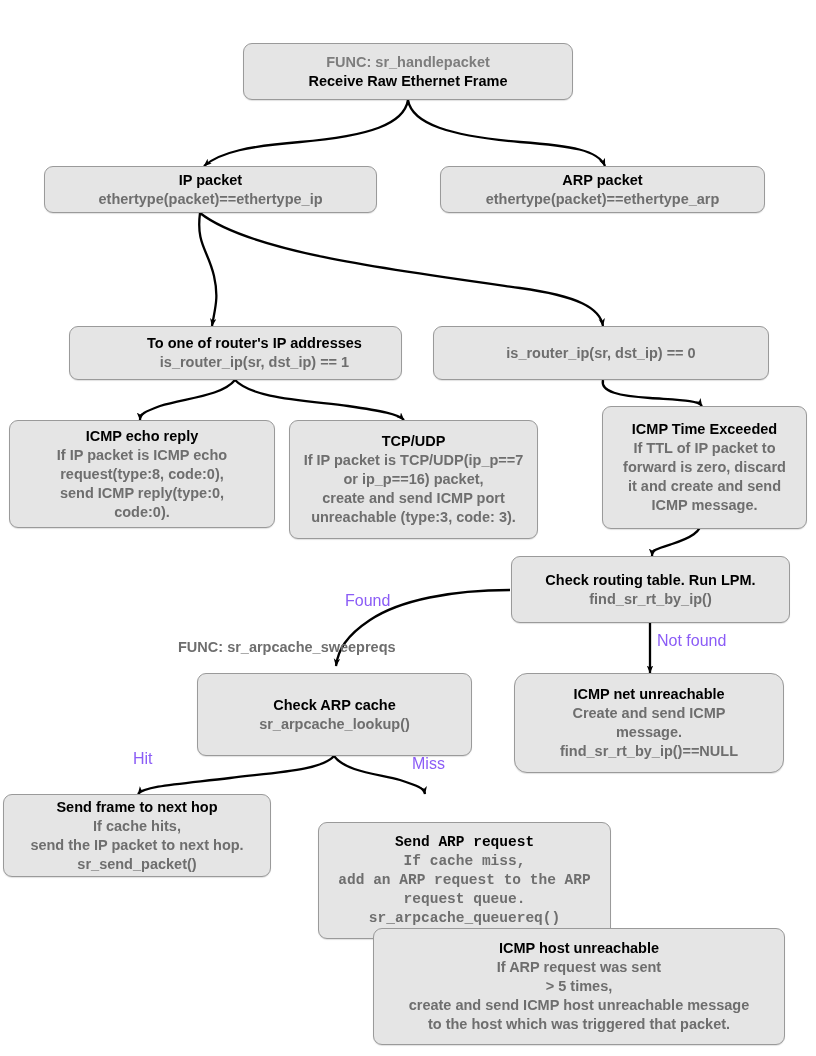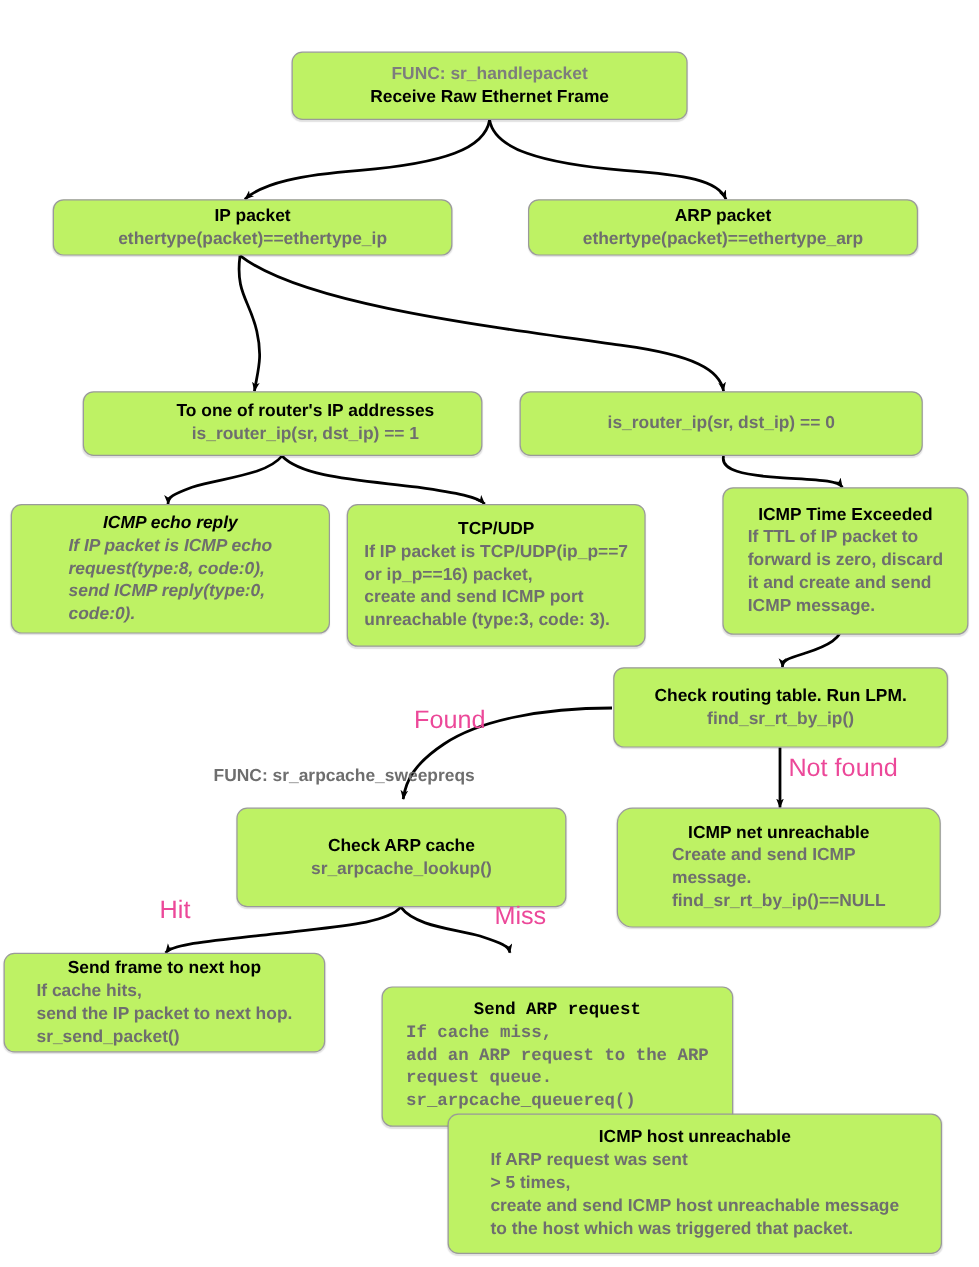--- a/index.html
+++ b/index.html
@@ -24,27 +24,28 @@
     position: absolute;
     left: 0; top: 0;
     width: 816px;
     height: 1056px;
     pointer-events: none;
     z-index: 1;
   }
   .node {
     position: absolute;
     box-sizing: border-box;
-    background: #bef264;
+    background: #e5e5e5;
     border: 1px solid #9a9a9a;
     border-radius: 9px;
     display: flex;
     flex-direction: column;
     align-items: center;
     justify-content: center;
+    text-align: center;
     z-index: 2;
     box-shadow: 0 1px 1px rgba(0,0,0,0.12);
     padding: 3px 6px;
   }
   .node .title {
     color: #000000;
     font-weight: bold;
     font-size: 14.5px;
     line-height: 19px;
     white-space: pre-line;
@@ -54,22 +55,22 @@
   }
   .node .sub {
     color: #6e6e6e;
     font-weight: bold;
     font-size: 14.5px;
     line-height: 19px;
     white-space: pre-line;
   }
   .edge-label {
     position: absolute;
-    color: #ec4899;
-    font-size: 21px;
+    color: #8b5cf6;
+    font-size: 16px;
     font-weight: normal;
     line-height: 18px;
     white-space: nowrap;
     z-index: 3;
   }
   .func-label {
     position: absolute;
     color: #6e6e6e;
     font-size: 14.5px;
     font-weight: bold;
@@ -136,21 +137,21 @@
 
   <div class="node" style="left:69px; top:326px; width:333px; height:54px;padding-left:44px;">
     <div class="title">To one of router's IP addresses</div>
     <div class="sub">is_router_ip(sr, dst_ip) == 1</div>
   </div>
 
   <div class="node" style="left:433px; top:326px; width:336px; height:54px;">
     <div class="sub">is_router_ip(sr, dst_ip) == 0</div>
   </div>
 
-  <div class="node" style="left:9px; top:420px; width:266px; height:108px;font-style:italic;">
+  <div class="node" style="left:9px; top:420px; width:266px; height:108px;">
     <div class="title">ICMP echo reply</div>
     <div class="sub">If IP packet is ICMP echo
 request(type:8, code:0),
 send ICMP reply(type:0,
 code:0).</div>
   </div>
 
   <div class="node" style="left:289px; top:420px; width:249px; height:119px;">
     <div class="title">TCP/UDP</div>
     <div class="sub">If IP packet is  TCP/UDP(ip_p==7

